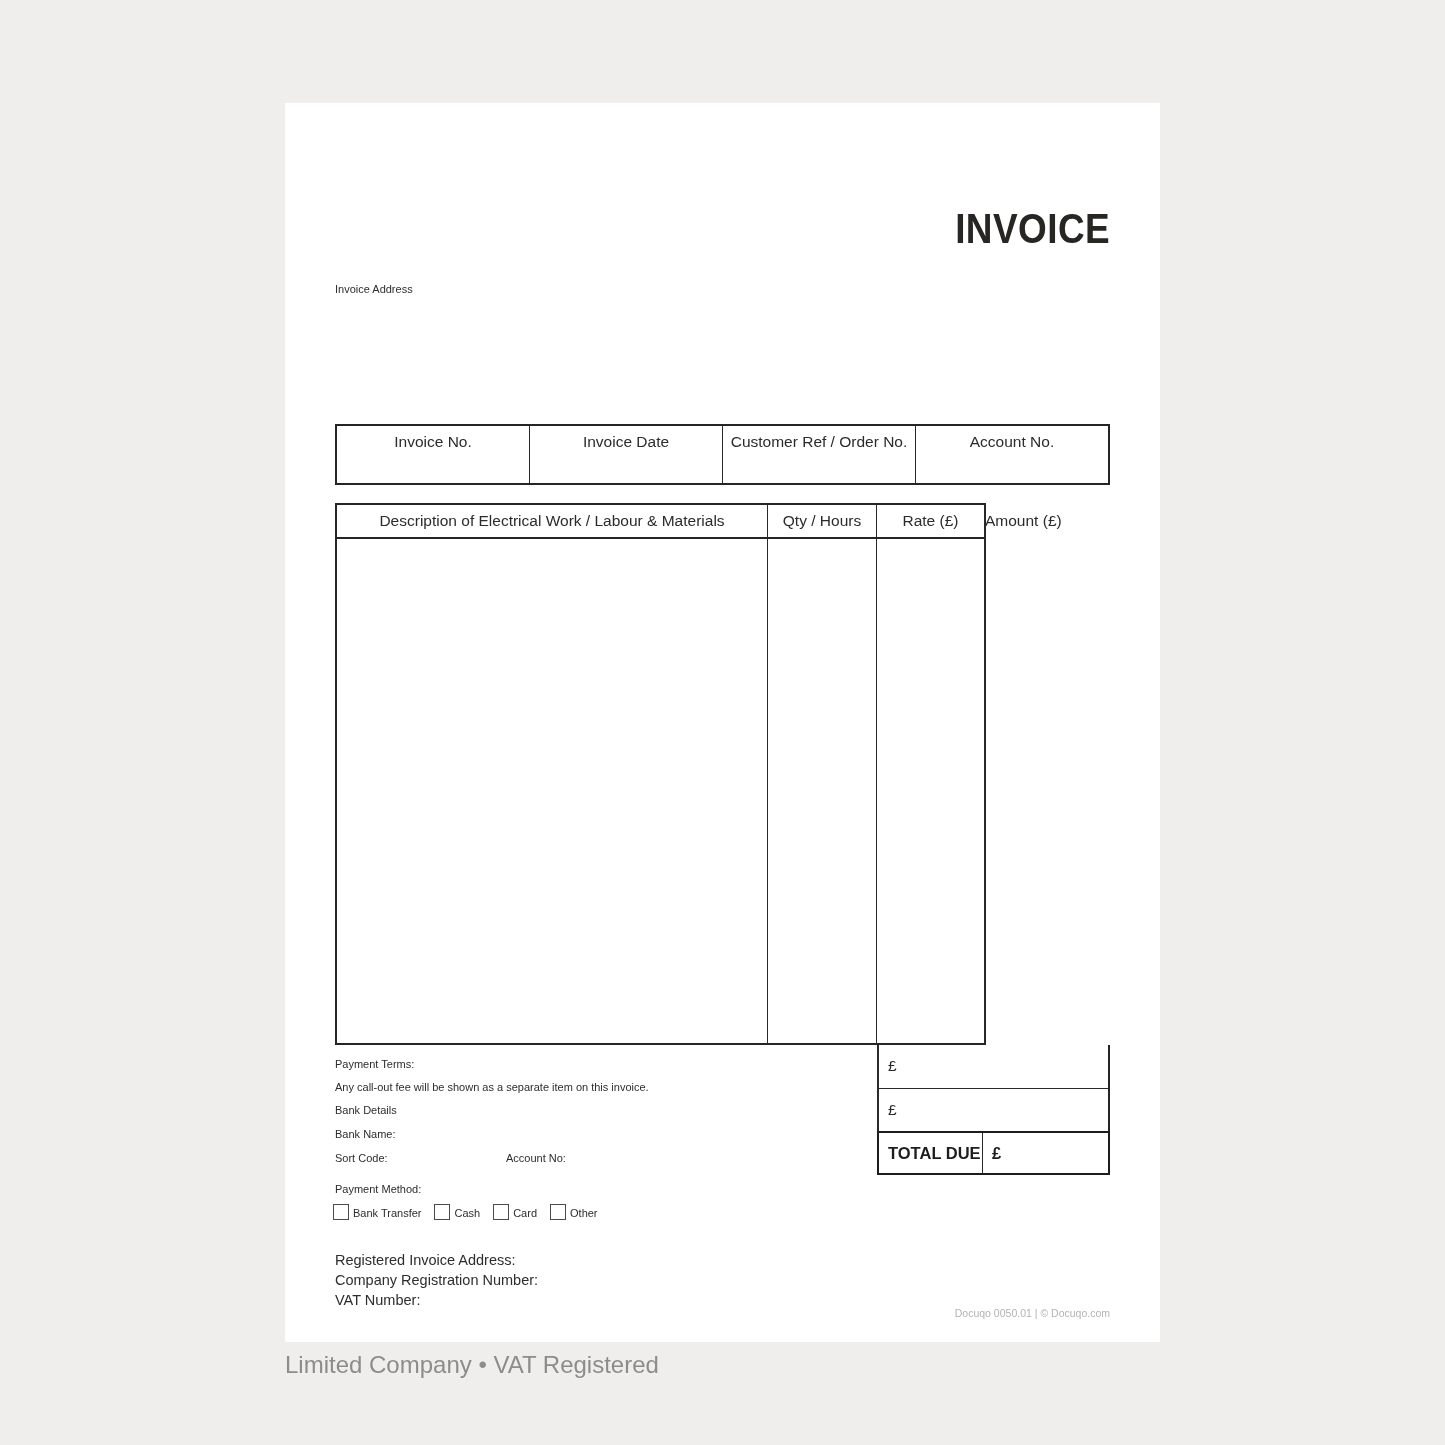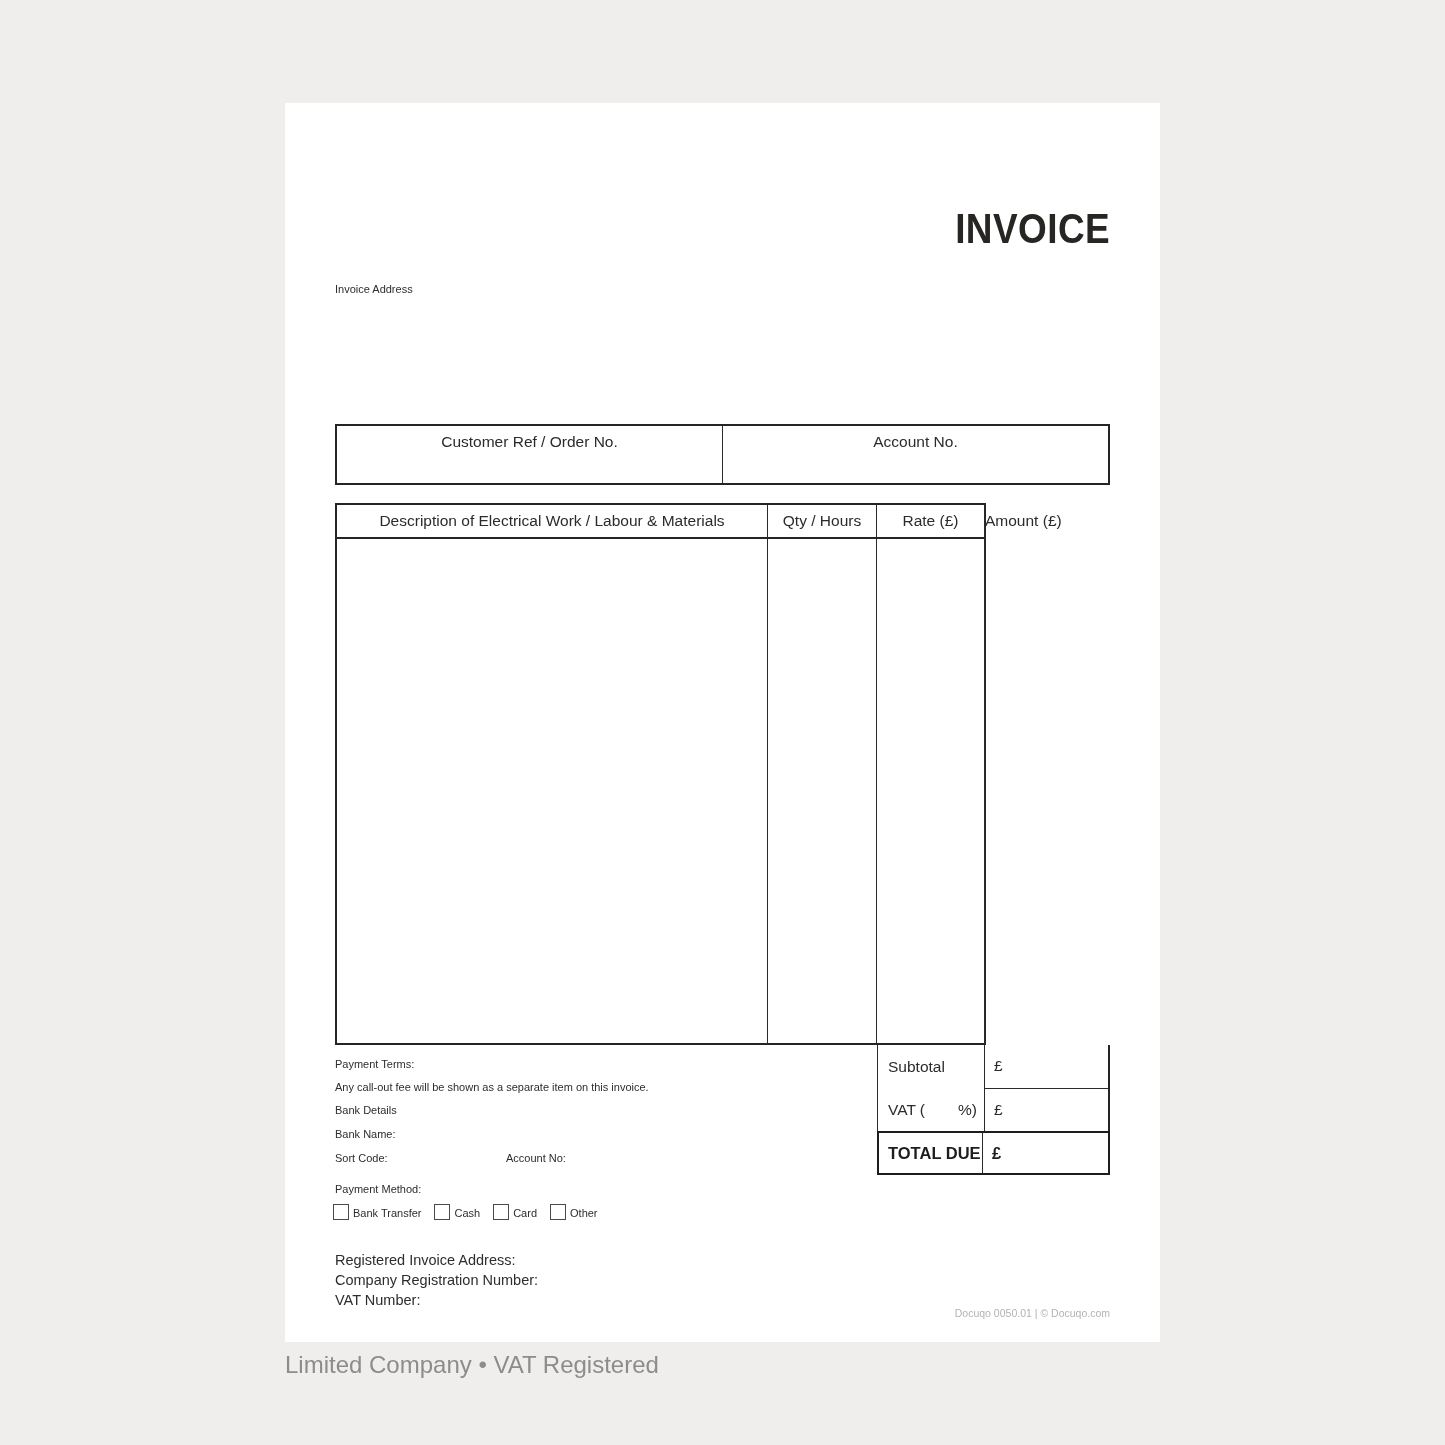--- a/index.html
+++ b/index.html
@@ -178,20 +178,26 @@
 
 <div class="page">
 
   <div class="title">INVOICE</div>
 
   <div class="abs lbl" style="left:50px; top:180px;">Invoice Address</div>
 
 
   <div class="info-table">
     <div class="info-cell">
+      <span>Invoice No.</span>
+    </div>
+    <div class="info-cell">
+      <span>Invoice Date</span>
+    </div>
+    <div class="info-cell">
       <span>Customer Ref / Order No.</span>
     </div>
     <div class="info-cell">
       <span>Account No.</span>
     </div>
   </div>
 
   <div class="items-table">
     <div class="items-head">
       <div class="col-desc">Description of Electrical Work / Labour &amp; Materials</div>
@@ -202,29 +208,20 @@
     <div class="items-body">
       <div class="col-desc"></div>
       <div class="col-qty"></div>
       <div class="col-rate"></div>
       <div class="col-amount"></div>
     </div>
   </div>
 
   <div class="totals">
     <div class="tot-upper">
-      <div class="tot-labels">
-        <div>
-          <span>Subtotal</span>
-        </div>
-        <div class="vat-line">
-          <span>VAT (</span>
-          <span>%)</span>
-        </div>
-      </div>
       <div class="tot-amounts">
         <div>
           <span>£</span>
         </div>
         <div>
           <span>£</span>
         </div>
       </div>
     </div>
     <div class="tot-due">

